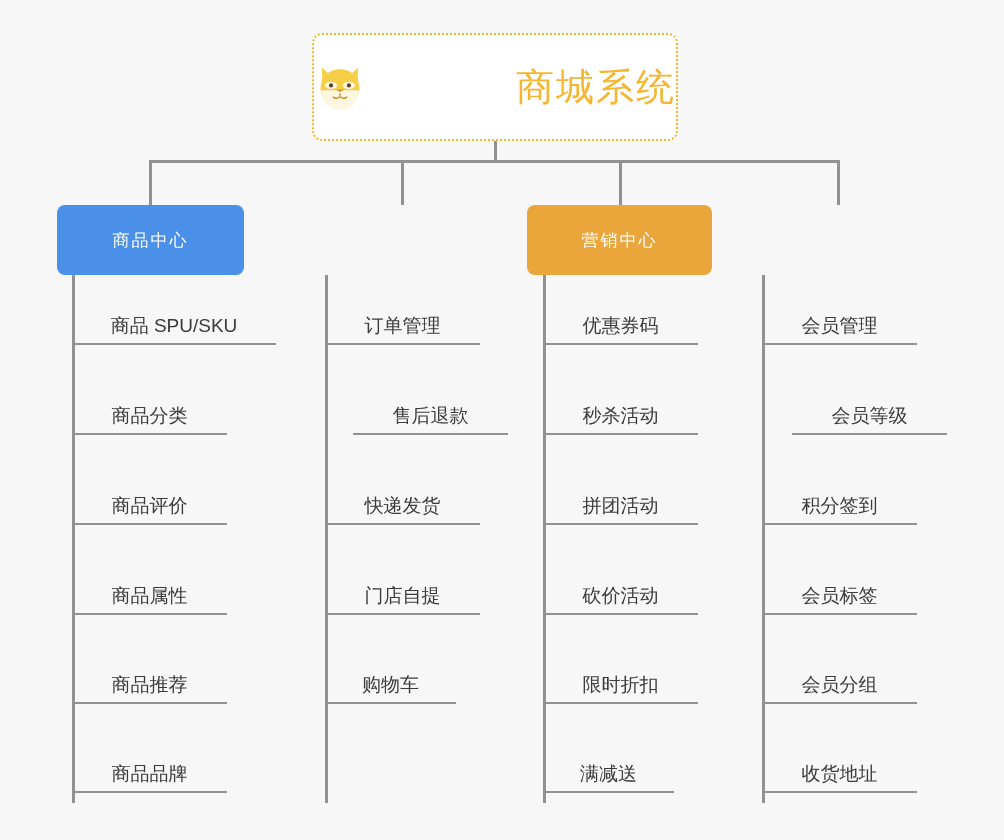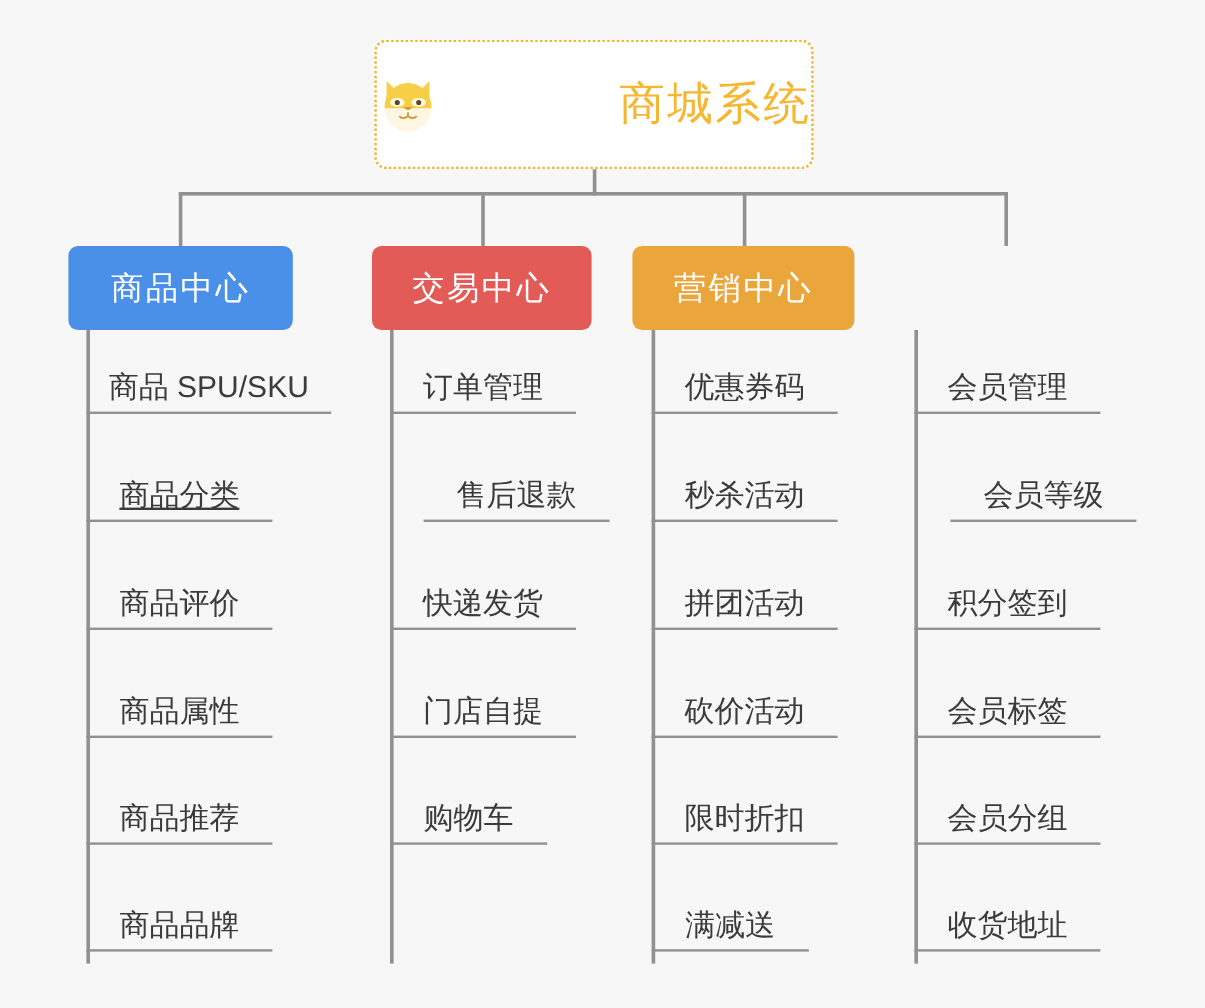--- a/index.html
+++ b/index.html
@@ -56,34 +56,34 @@
 
   
   .cat-header {
     position: absolute;
     height: 70px;
     border-radius: 8px;
     display: flex;
     align-items: center;
     justify-content: center;
     color: #ffffff;
-    font-size: 27px;
+    font-size: 17px;
     letter-spacing: 2px;
   }
 
   
   .leaf {
     position: absolute;
     height: 45px;
     display: flex;
     align-items: flex-end;
     justify-content: center;
     padding-bottom: 4px;
     border-bottom: 2px solid #919191;
-    font-size: 25px;
+    font-size: 19px;
     color: #3b3b3b;
     white-space: nowrap;
   }
 </style>
 </head>
 <body style="background: rgb(247, 247, 247);">
 
 <div id="mindmap">
 
   <div class="root-node" style="border-color: rgb(240, 180, 41);">
@@ -107,27 +107,26 @@
   <div class="line line-v" style="left: 494px; top: 141px; height: 22px; background: rgb(145, 145, 145);"></div>
   <div class="line line-h" style="left: 149px; top: 160px; width: 690px; background: rgb(145, 145, 145);"></div>
   <div class="line line-v" style="left: 149px; top: 160px; height: 45px; background: rgb(145, 145, 145);"></div>
   <div class="line line-v" style="left: 401px; top: 160px; height: 45px; background: rgb(145, 145, 145);"></div>
   <div class="line line-v" style="left: 619px; top: 160px; height: 45px; background: rgb(145, 145, 145);"></div>
   <div class="line line-v" style="left: 837px; top: 160px; height: 45px; background: rgb(145, 145, 145);"></div>
 
   <div class="cat-header" style="left: 57px; top: 205px; width: 187px; background: rgb(74, 144, 232);">商品中心</div>
   <div class="line line-v" style="left: 72px; top: 275px; height: 528px; background: rgb(145, 145, 145);"></div>
   <div class="leaf" style="left:72px; top:300px; width:204px;">商品 SPU/SKU</div>
-  <div class="leaf" style="left:72px; top:390px; width:155px;text-decoration:underline;">商品分类</div>
+  <div class="leaf" style="left:72px; top:390px; width:155px;">商品分类</div>
   <div class="leaf" style="left:72px; top:480px; width:155px;">商品评价</div>
   <div class="leaf" style="left:72px; top:570px; width:155px;">商品属性</div>
   <div class="leaf" style="left:72px; top:659px; width:155px;">商品推荐</div>
   <div class="leaf" style="left:72px; top:748px; width:155px;">商品品牌</div>
 
-  <div class="cat-header" style="left: 310px; top: 205px; width: 183px; background: rgb(227, 91, 87);">交易中心</div>
   <div class="line line-v" style="left: 325px; top: 275px; height: 528px; background: rgb(145, 145, 145);"></div>
   <div class="leaf" style="left:325px; top:300px; width:155px;">订单管理</div>
   <div class="leaf" style="left:325px; top:390px; width:155px;margin-left:28px;">售后退款</div>
   <div class="leaf" style="left:325px; top:570px; width:155px;">门店自提</div>
   <div class="leaf" style="left:325px; top:480px; width:155px;">快递发货</div>
   <div class="leaf" style="left:325px; top:659px; width:131px;">购物车</div>
 
   <div class="cat-header" style="left: 527px; top: 205px; width: 185px; background: rgb(234, 166, 59);">营销中心</div>
   <div class="line line-v" style="left: 543px; top: 275px; height: 528px; background: rgb(145, 145, 145);"></div>
   <div class="leaf" style="left:543px; top:300px; width:155px;">优惠券码</div>

